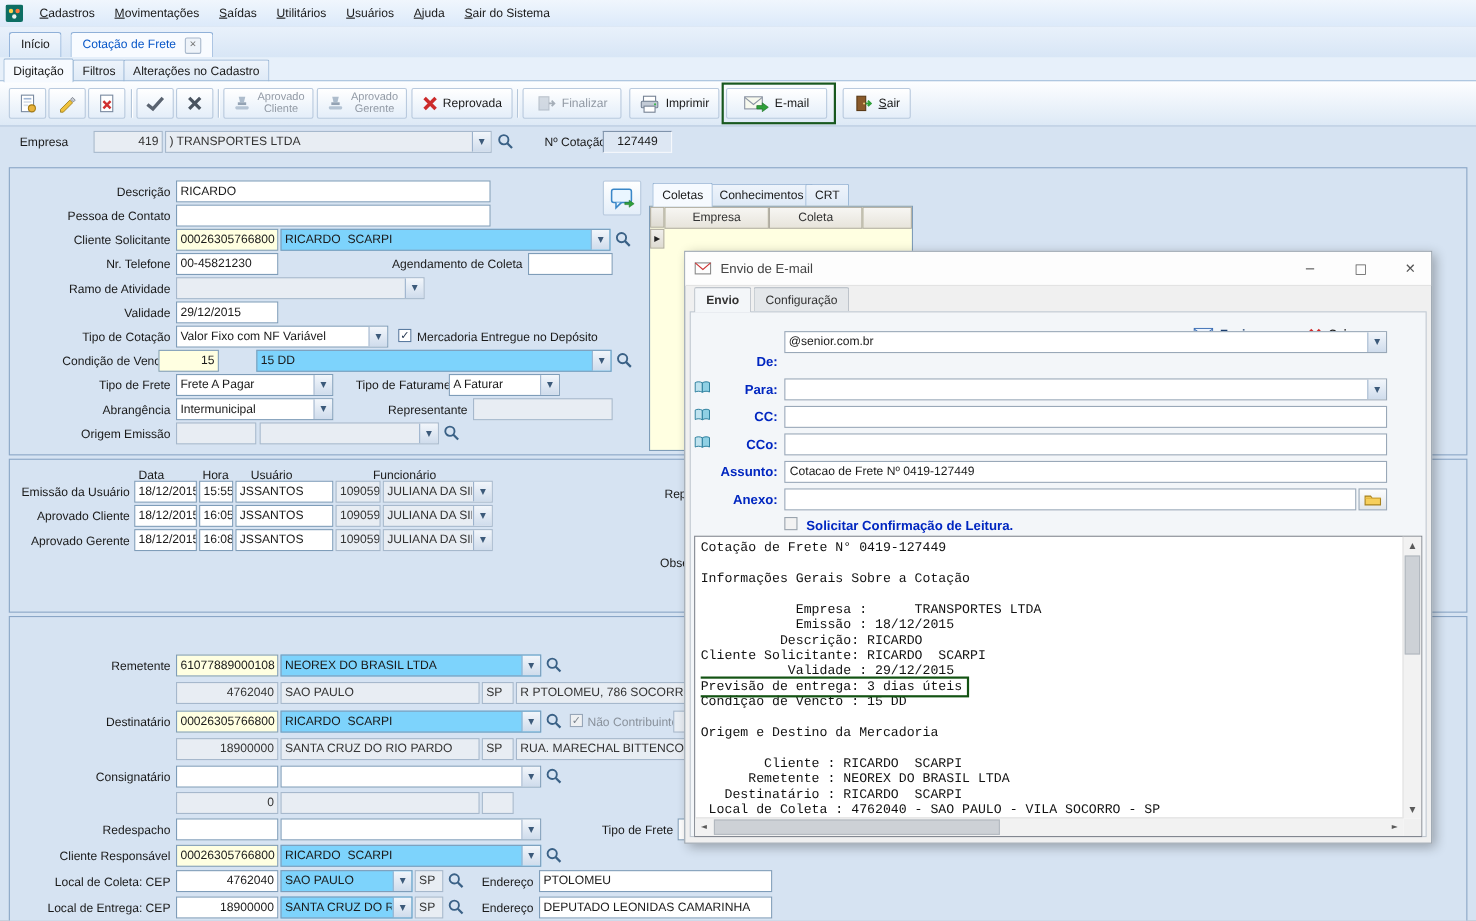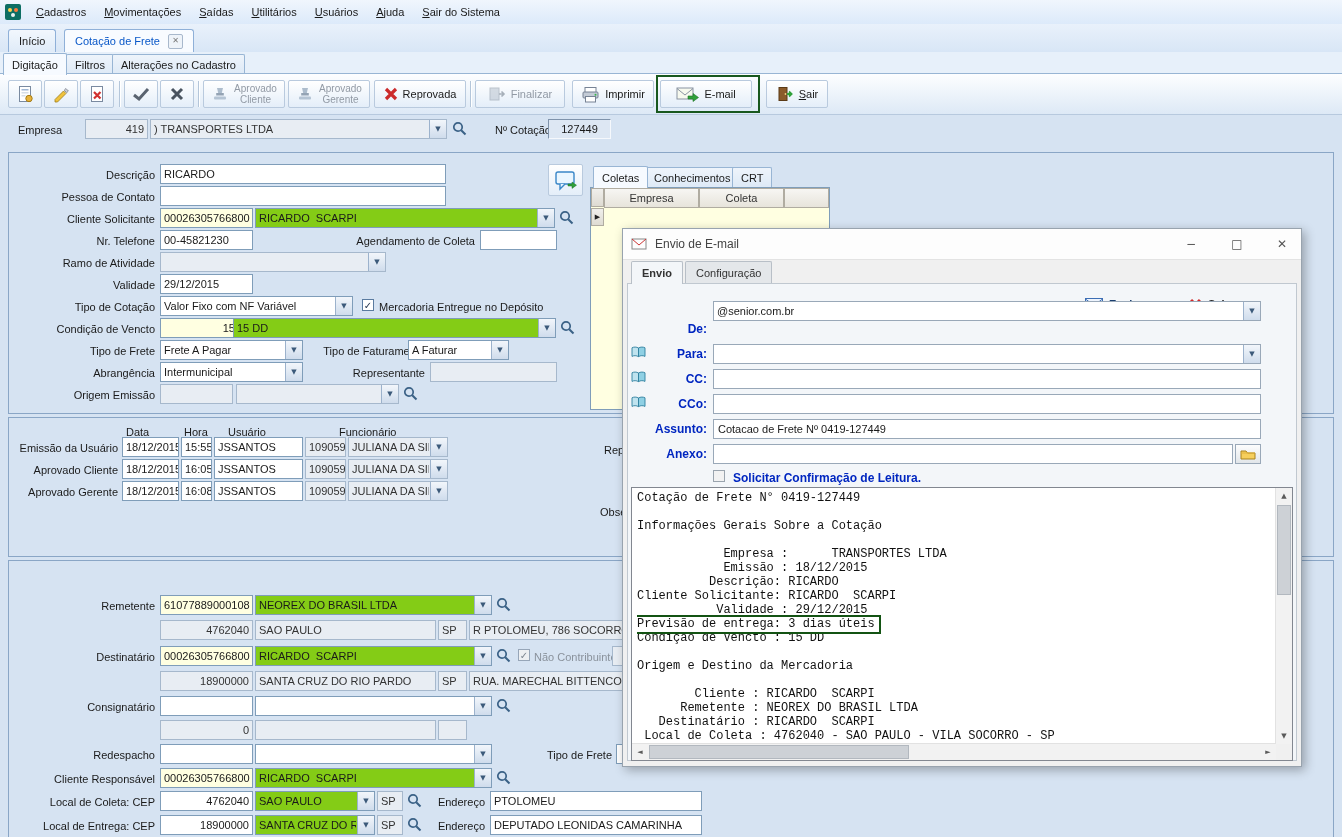--- a/index.html
+++ b/index.html
@@ -40,21 +40,21 @@
   .panel{position:absolute;border:1px solid #8aa6c6;background:#d6e3f2;box-sizing:border-box;}
   .lbl{position:absolute;height:18px;line-height:18px;white-space:nowrap;}
   .lblr{position:absolute;height:18px;line-height:18px;text-align:right;white-space:nowrap;}
   .inp{position:absolute;height:20px;box-sizing:border-box;background:#fff;border:1px solid #7f9db9;
        line-height:18px;padding:0 3px;white-space:pre;overflow:hidden;}
   .inp.yl{background:#ffffe1;}
   .inp.gr{background:#e8edf3;border-color:#a6b8cc;color:#333;}
   .inp.rt{text-align:right;}
   .combo{position:absolute;height:20px;box-sizing:border-box;background:#fff;border:1px solid #7f9db9;
          overflow:hidden;}
-  .combo.yl{background:#84cc16;}
+  .combo.yl{background:#7dd3fc;}
   .combo.gr{background:#e8edf3;border-color:#a6b8cc;color:#333;}
   .combo .val{position:absolute;left:3px;top:0;right:18px;line-height:18px;white-space:pre;overflow:hidden;}
   .combo .cb{position:absolute;right:0;top:0;bottom:0;width:16px;
              background:linear-gradient(#f2f6fb,#cfdcec);border-left:1px solid #9cb2cc;
              font-size:7px;color:#3c5a7a;display:flex;align-items:center;justify-content:center;
              font-family:"DejaVu Sans",sans-serif;}
   .magw{position:absolute;width:16px;height:16px;}
   .chk{position:absolute;width:12px;height:12px;background:#fff;border:1px solid #5a7ba0;
        font:10px/11px "DejaVu Sans",sans-serif;text-align:center;color:#1d2f4a;box-sizing:border-box;}
   .chk.disc{background:#eef0f2;color:#7c858f;border-color:#97a6b8;}
@@ -316,21 +316,21 @@
 
   <div class="lblr" style="left:10px;top:298px;width:145px;">Tipo de Cotação</div>
   <div class="combo" style="left:160px;top:296px;width:193px;">
     <span class="val">Valor Fixo com NF Variável</span>
     <span class="cb">▼</span>
   </div>
   <span class="chk" style="left:362px;top:299px;">✓</span>
   <div class="lbl" style="left:379px;top:298px;">Mercadoria Entregue no Depósito</div>
 
   <div class="lblr" style="left:10px;top:320px;width:145px;">Condição de Vencto</div>
-  <div class="inp yl rt" style="left:160px;top:318px;width:79px;">15</div>
+  <div class="inp yl rt" style="left:144px;top:318px;width:55px;">15</div>
   <div class="combo yl" style="left:233px;top:318px;width:323px;">
     <span class="val">15 DD</span>
     <span class="cb">▼</span>
   </div>
   <span class="magw" style="left:560px;top:320px;">
       <svg width="15" height="15">
         <circle cx="6" cy="6" r="4.2" fill="none" stroke="#3a6186" stroke-width="1.7"></circle>
         <path d="M9.2 9.2 L13.5 13.5" stroke="#3a6186" stroke-width="2"></path>
       </svg>
     </span>

